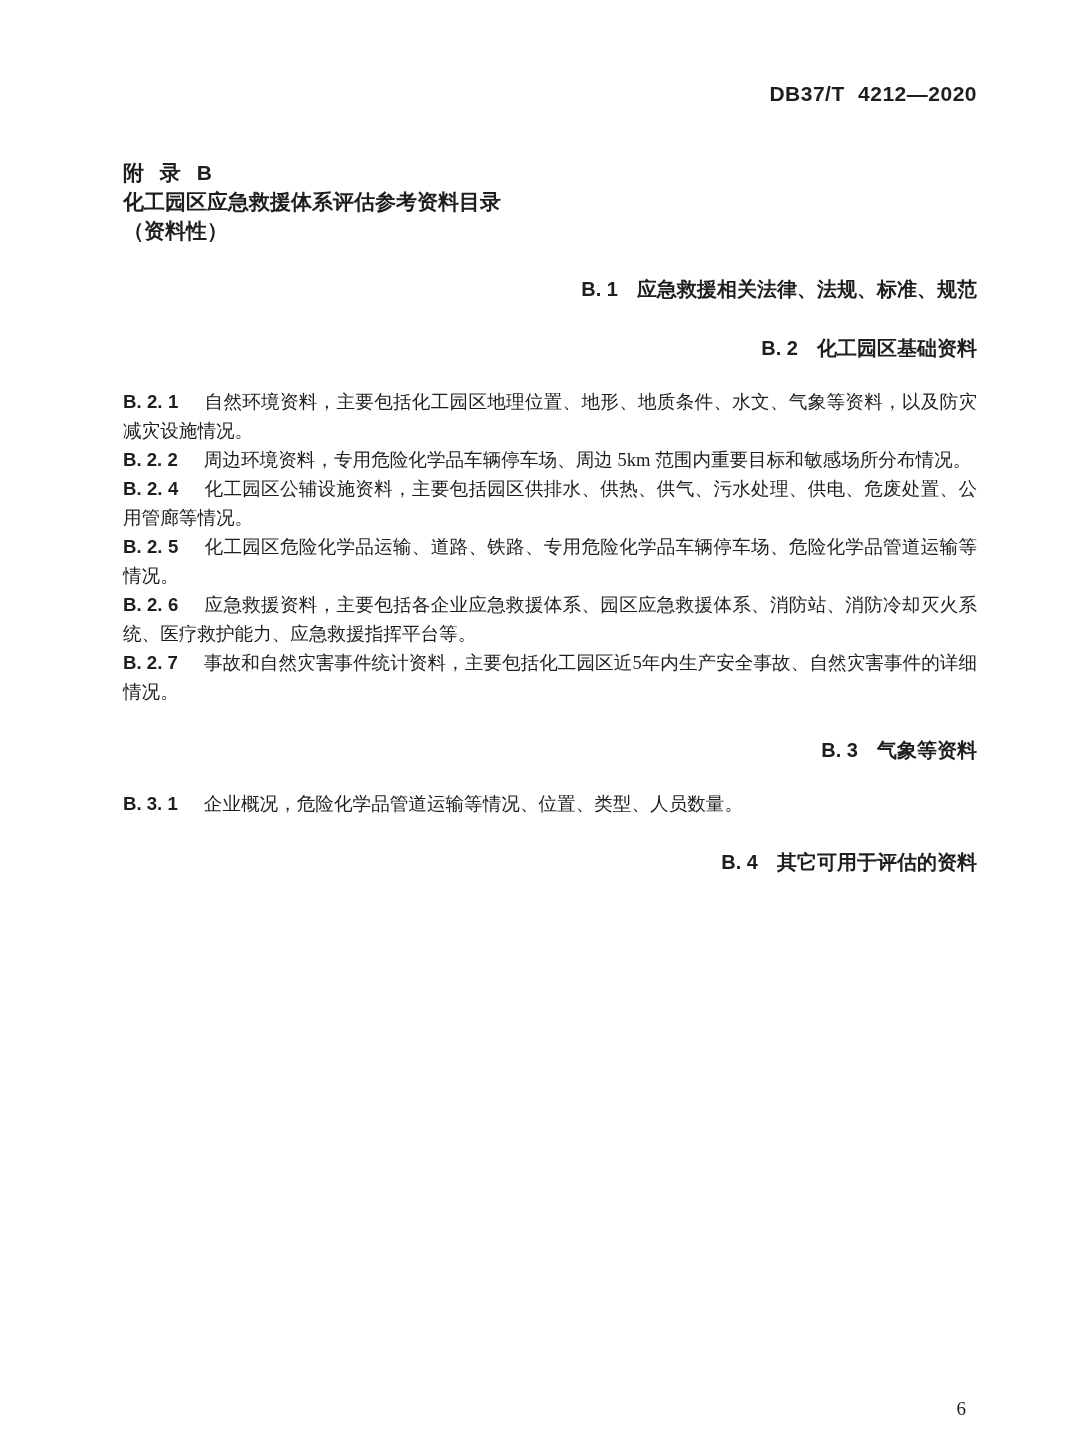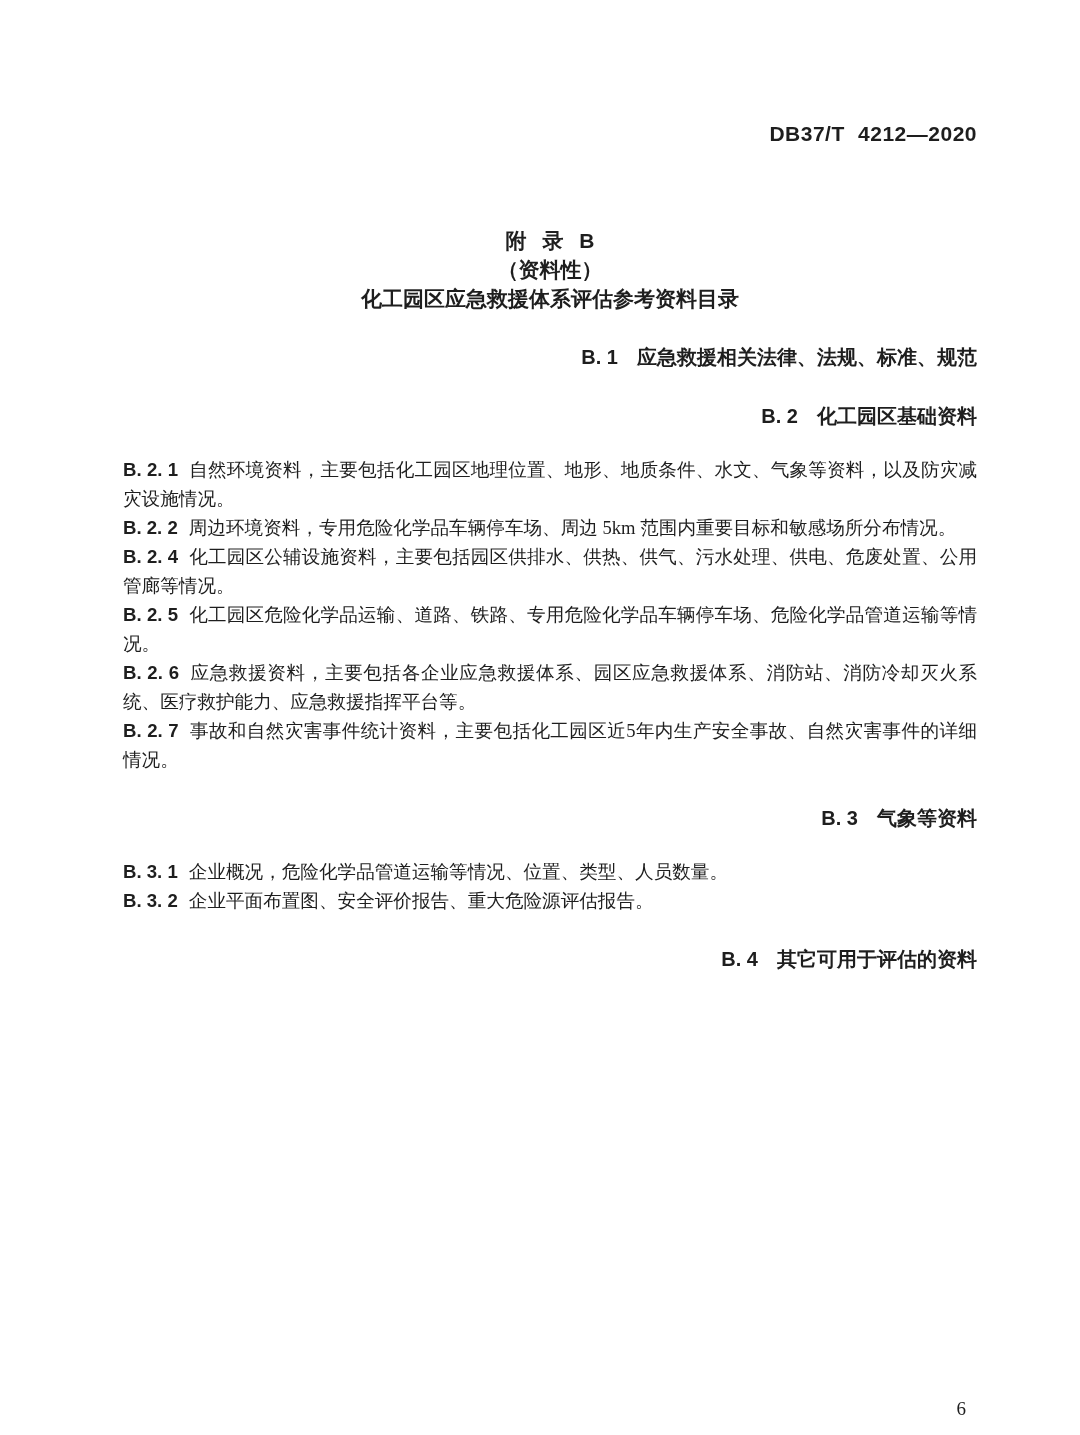--- a/index.html
+++ b/index.html
@@ -3,43 +3,43 @@
 <meta charset="utf-8">
 <style>
   html, body { margin: 0; padding: 0; background: #ffffff; }
   .page {
     position: relative;
     width: 1080px;
     height: 1435px;
     box-sizing: border-box;
     background: var(--page-bg, #ffffff);
     color: var(--text-color, #1e1e1e);
-    padding: 119px 103px 0 123px;
+    padding: 79px 103px 0 123px;
     overflow: hidden;
     font-family: "Liberation Serif", "DejaVu Serif", serif;
   }
 
   
   .doc-header {
     text-align: right;
     line-height: 29px;
   }
   .std-num {
     font-family: "Liberation Sans", "DejaVu Sans", sans-serif;
     font-weight: bold;
     font-size: 21px;
     letter-spacing: 0.5px;
     word-spacing: 7px;
     white-space: pre;
   }
 
   
   .title-block {
-    margin-top: 76px;
-    text-align: center;
+    margin-top: 48px;
+    text-align: left;
     font-family: "Liberation Sans", "DejaVu Sans", sans-serif;
     font-weight: bold;
   }
   .title-line {
     font-size: 21px;
     line-height: 29px;
     white-space: pre;
   }
   .appendix-name { word-spacing: 10px; }
 
@@ -48,21 +48,21 @@
   .clause {
     margin: 0;
     font-size: 18.6px;
     line-height: 29px;
     text-align: justify;
   }
   .clause .num {
     font-family: "Liberation Sans", "DejaVu Sans", sans-serif;
     font-weight: bold;
     white-space: pre;
-    margin-right: 11px;
+    margin-right: 26px;
   }
   .clause.heading {
     font-family: "Liberation Sans", "DejaVu Sans", sans-serif;
     font-weight: bold;
     font-size: 20px;
     text-align: right;
     margin: 30px 0 24px 0;
   }
   .clause.heading .num { margin-right: 19px; }
 
@@ -80,22 +80,22 @@
 <body>
 
 <div class="page">
 
   <div class="doc-header">
     <span class="std-num">DB37/T 4212—2020</span>
   </div>
 
   <div class="title-block">
     <div class="title-line appendix-name">附 录 B</div>
+    <div class="title-line">化工园区应急救援体系评估参考资料目录</div>
     <div class="title-line">（资料性）</div>
-    <div class="title-line">化工园区应急救援体系评估参考资料目录</div>
   </div>
 
   <div class="content" id="clause-list">
   <p class="clause heading"><span class="num">B. 1</span><span class="txt">应急救援相关法律、法规、标准、规范</span></p>
 
   <p class="clause heading"><span class="num">B. 2</span><span class="txt">化工园区基础资料</span></p>
 
   <p class="clause body"><span class="num">B. 2. 1</span><span class="txt">自然环境资料，主要包括化工园区地理位置、地形、地质条件、水文、气象等资料，以及防灾减灾设施情况。</span></p>
 
   <p class="clause body"><span class="num">B. 2. 2</span><span class="txt">周边环境资料，专用危险化学品车辆停车场、周边 5km 范围内重要目标和敏感场所分布情况。</span></p>
@@ -106,20 +106,19 @@
   <p class="clause body"><span class="num">B. 2. 5</span><span class="txt">化工园区危险化学品运输、道路、铁路、专用危险化学品车辆停车场、危险化学品管道运输等情况。</span></p>
 
   <p class="clause body"><span class="num">B. 2. 6</span><span class="txt">应急救援资料，主要包括各企业应急救援体系、园区应急救援体系、消防站、消防冷却灭火系统、医疗救护能力、应急救援指挥平台等。</span></p>
 
   <p class="clause body"><span class="num">B. 2. 7</span><span class="txt">事故和自然灾害事件统计资料，主要包括化工园区近5年内生产安全事故、自然灾害事件的详细情况。</span></p>
 
   <p class="clause heading"><span class="num">B. 3</span><span class="txt">气象等资料</span></p>
 
   <p class="clause body"><span class="num">B. 3. 1</span><span class="txt">企业概况，危险化学品管道运输等情况、位置、类型、人员数量。</span></p>
 
-  <p class="clause body"><span class="num">B. 3. 2</span><span class="txt">企业平面布置图、安全评价报告、重大危险源评估报告。</span></p>
 
   <p class="clause heading"><span class="num">B. 4</span><span class="txt">其它可用于评估的资料</span></p>
 </div>
 
   <div class="page-num">6</div>
 
 </div>
 
 </body></html>

